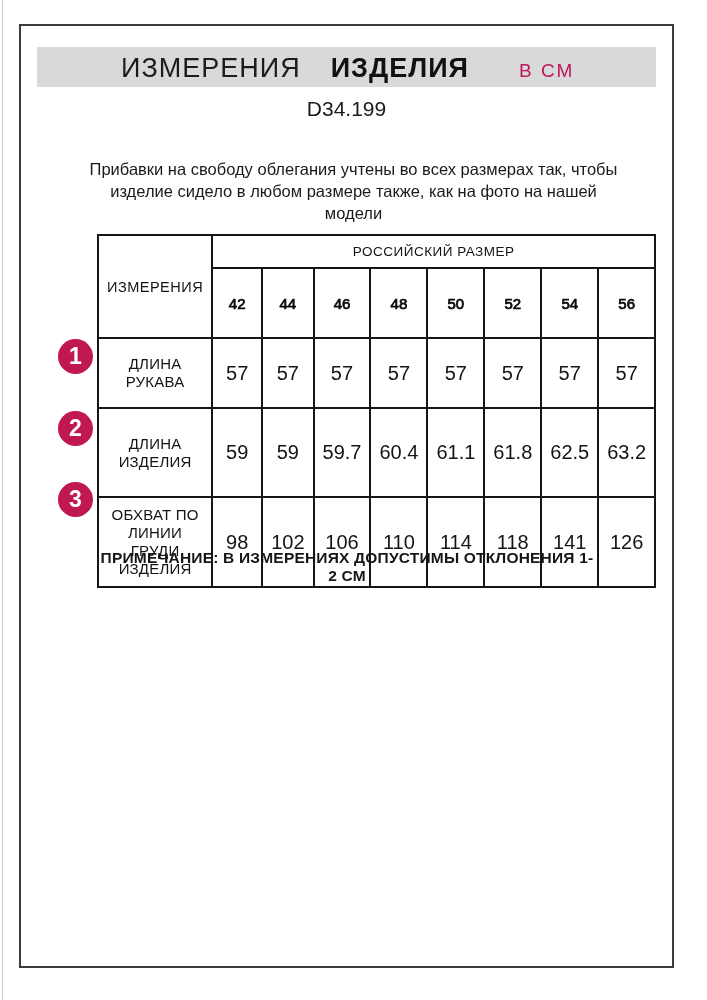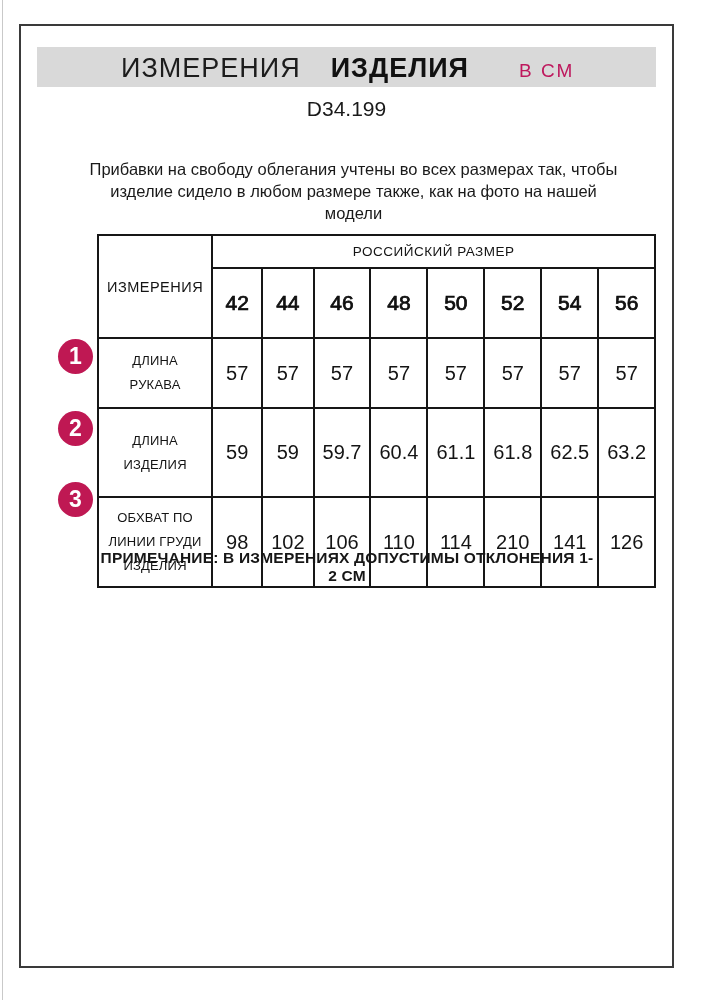--- a/index.html
+++ b/index.html
@@ -40,22 +40,22 @@
   }
   .col-measure { width:100px; }
   .col-size    { width:50px;  }
   tr.group-row      { height:18px; }
   tr.size-row       { height:70px; }
   tr.data-row-1     { height:70px; }
   tr.data-row-2     { height:89px; }
   tr.data-row-3     { height:73px; }
   .group-header { font-size:13.5px; letter-spacing:0.5px; }
   .measure-header { font-size:14.5px; letter-spacing:0.5px; }
-  .size-cell { font-size:21px; font-weight:bold; -webkit-text-stroke:0.7px #000; }
-  .label-cell { font-size:13px; line-height:24px; white-space:pre-line; letter-spacing:0.2px; }
+  .size-cell { font-size:15px; font-weight:bold; -webkit-text-stroke:0.7px #000; }
+  .label-cell { font-size:15px; line-height:18px; white-space:pre-line; letter-spacing:0.2px; }
   .value-cell { font-size:20px; }
   .note {
     position:absolute; left:97px; top:549px; width:500px; text-align:center;
     font-size:15.5px; font-weight:bold; letter-spacing:0.2px; color:#161616;
   }
   .num-circle {
     position:absolute; left:58px; width:35px; height:35px; border-radius:50%;
     color:#ffffff; font-size:23px; font-weight:bold;
     display:flex; align-items:center; justify-content:center;
   }
@@ -123,21 +123,21 @@
     </tr>
     <tr class="data-row-3">
       <td class="label-cell">ОБХВАТ ПО
 ЛИНИИ ГРУДИ
 ИЗДЕЛИЯ</td>
       <td class="value-cell">98</td>
       <td class="value-cell">102</td>
       <td class="value-cell">106</td>
       <td class="value-cell">110</td>
       <td class="value-cell">114</td>
-      <td class="value-cell">210</td>
+      <td class="value-cell">118</td>
       <td class="value-cell">141</td>
       <td class="value-cell">126</td>
     </tr>
   </tbody>
     </table>
 
   <div class="num-circle c1" style="background: rgb(191, 24, 83);">1</div>
   <div class="num-circle c2" style="background: rgb(191, 24, 83);">2</div>
   <div class="num-circle c3" style="background: rgb(191, 24, 83);">3</div>
 

